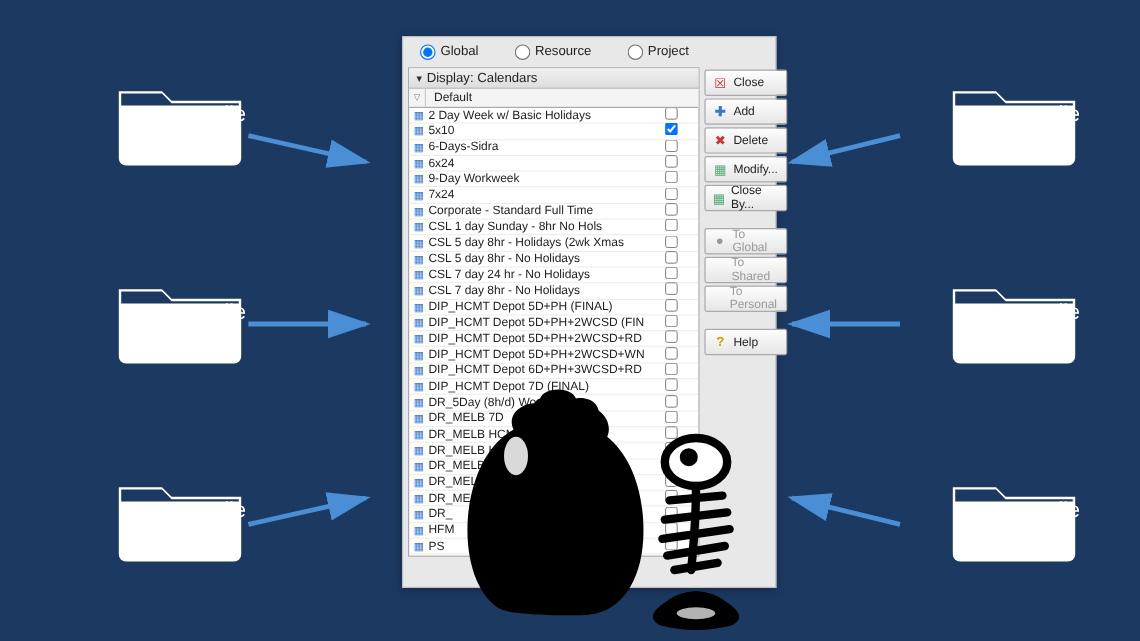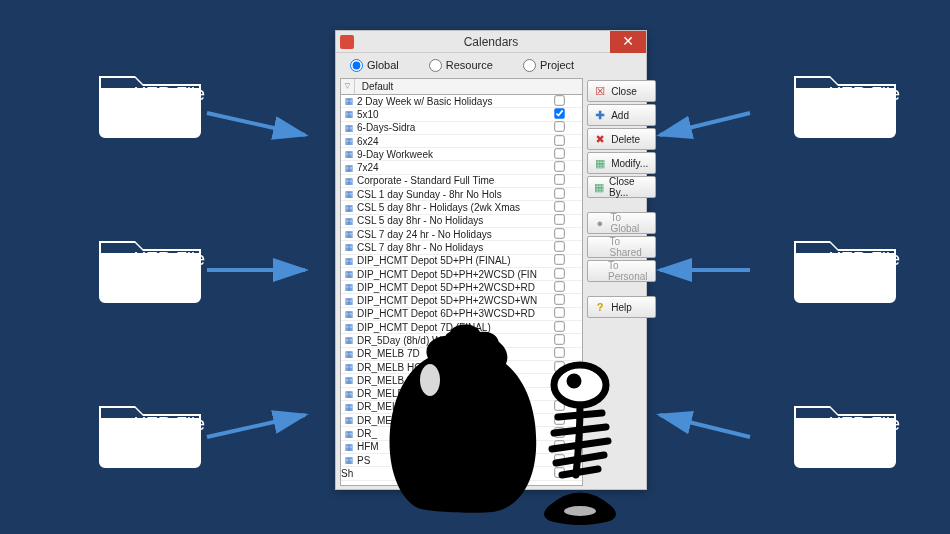--- a/index.html
+++ b/index.html
@@ -254,43 +254,39 @@
       <defs>
         <marker id="ah6" markerWidth="10" markerHeight="10" refX="8" refY="3" orient="auto">
           <path d="M0,0 L0,6 L9,3 z" fill="#4a8fd6"></path>
         </marker>
       </defs>
       <line x1="95" y1="32" x2="5" y2="10" stroke="#4a8fd6" stroke-width="4" marker-end="url(#ah6)"></line>
     </svg>
 </div>
 
 <div class="dialog">
-  <div class="titlebar">
-    <div class="sys-icon"></div>
-    <span>Calendars</span>
-    <div class="close-btn">
-      <span>✕</span>
-    </div>
-  </div>
   <div class="radio-row">
     <label>
         <input type="radio" name="scope" checked="" style="">
         <span>Global</span>
       </label>
     <label>
         <input type="radio" name="scope" style="">
         <span>Resource</span>
       </label>
     <label>
         <input type="radio" name="scope" style="">
         <span>Project</span>
       </label>
   </div>
   <div class="main-area">
     <div class="list-col">
+      <div class="display-bar">
+        <span class="tri">▾</span><span>Display: Calendars</span>
+      </div>
       <div class="col-headers">
         <div class="ch-sort">▽</div>
         <div class="ch-def">Default</div>
       </div>
       <div class="cal-list" id="cal-list">
           <div class="row">
             <span class="ic">▦</span>
             <span class="nm">2 Day Week w/ Basic Holidays</span>
             <span class="ck"><input type="checkbox" style=""></span>
           </div>

